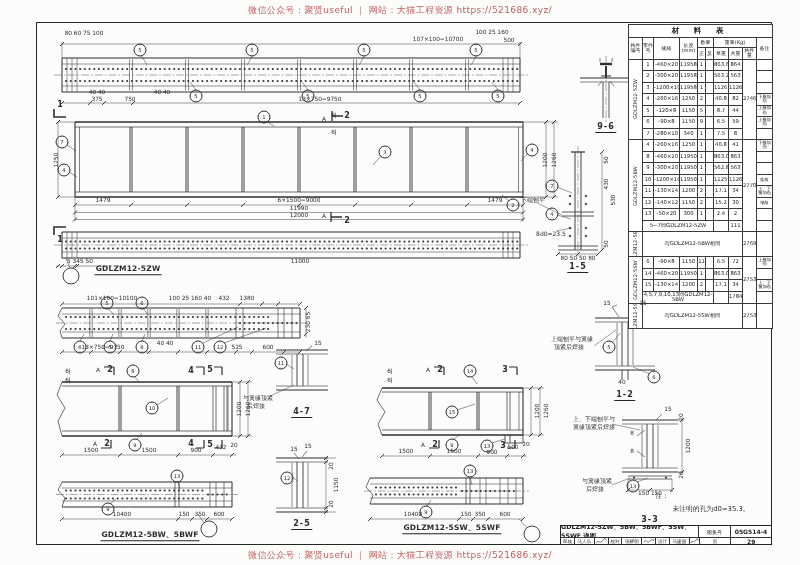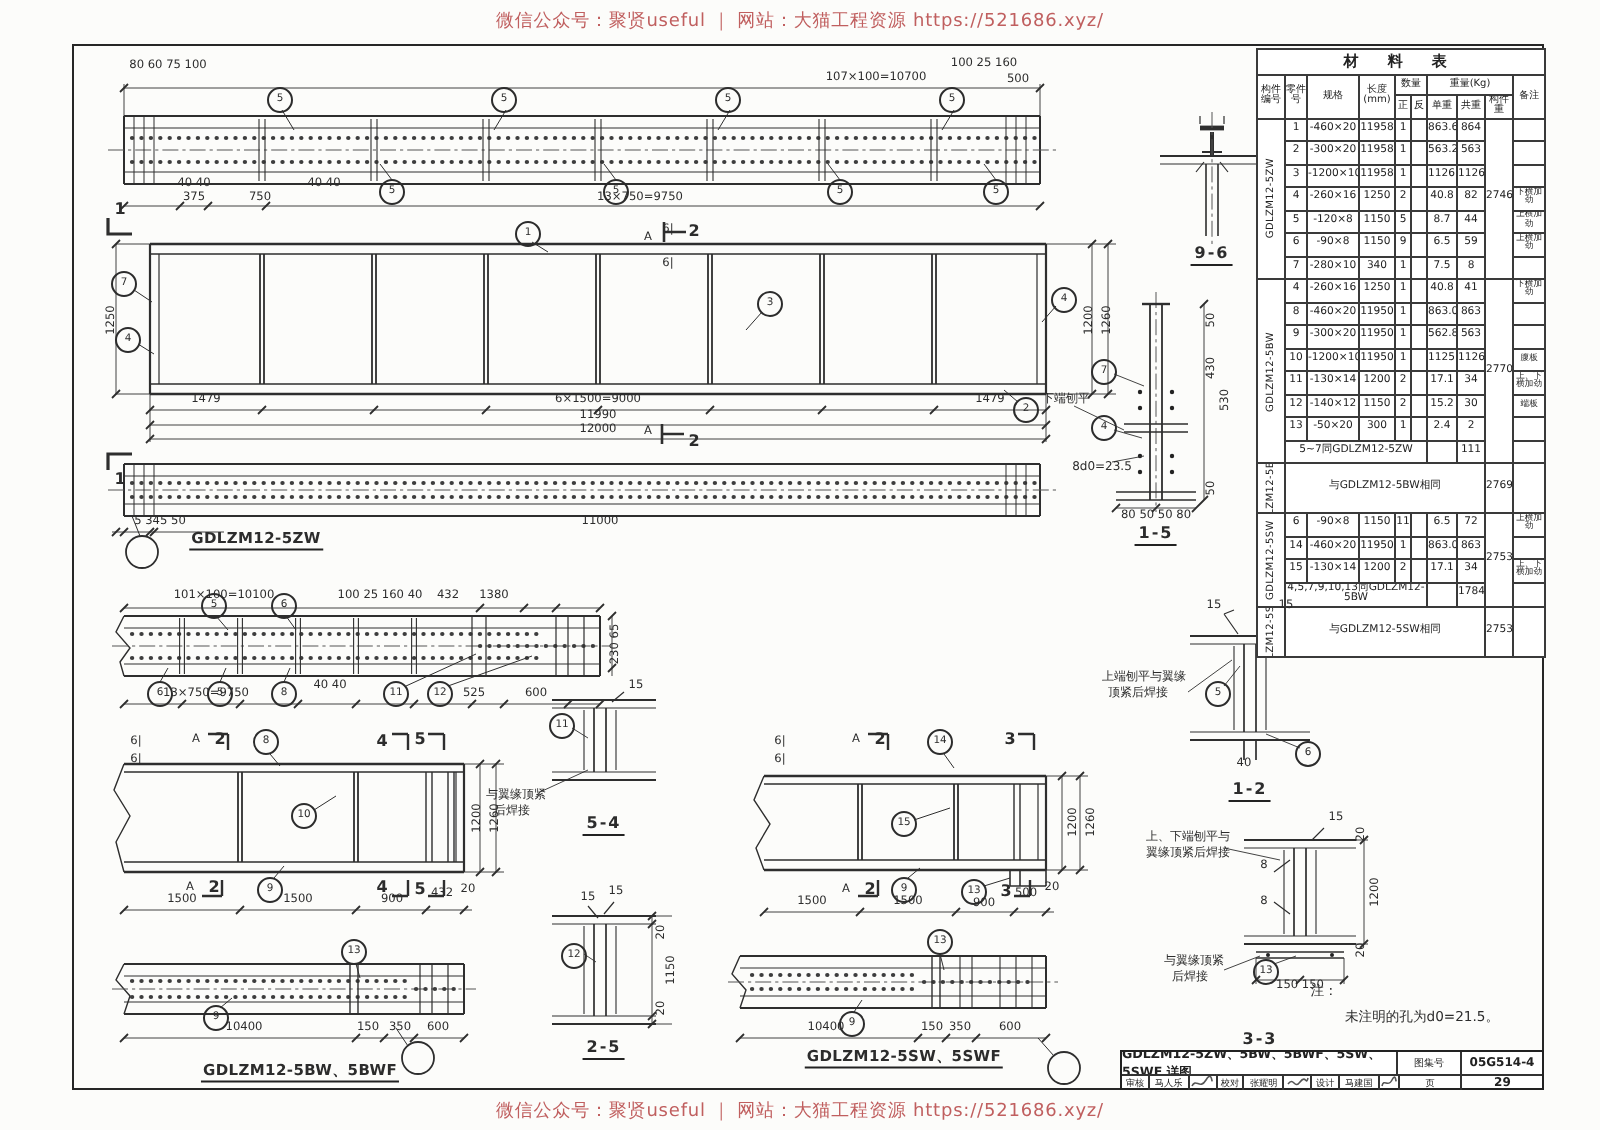--- a/index.html
+++ b/index.html
@@ -597,23 +597,23 @@
     <span class="ann note" style="left: 594px; top: 427px;">翼缘顶紧后焊接</span>
     <span class="ann dim" style="left: 632px; top: 434px;">8</span>
     <span class="ann dim" style="left: 632px; top: 452px;">8</span>
     <span class="ann dimv" style="left: 689px; top: 446px;">1200</span>
     <span class="ann dimv" style="left: 682px; top: 417px;">20</span>
     <span class="ann dimv" style="left: 682px; top: 475px;">20</span>
     <span class="ann note" style="left: 597px; top: 481px;">与翼缘顶紧</span>
     <span class="ann note" style="left: 595px; top: 489px;">后焊接</span>
     <span class="ann circ" style="left: 633px; top: 486px;">13</span>
     <span class="ann dim" style="left: 650px; top: 494px;">150 150</span>
-    <span class="ann sec" style="left: 630px; top: 521px; text-align: right;">3-3</span>
+    <span class="ann sec" style="left: 650px; top: 521px; text-align: right;">3-3</span>
     <span class="ann note2" style="left: 662px; top: 496px;">注：</span>
-    <span class="ann note2" style="left: 711px; top: 509px;">未注明的孔为d0=21.5。</span>
+    <span class="ann note2" style="left: 711px; top: 509px;">未注明的孔为d0=35.3。</span>
     <span class="ann dim" style="left: 112px; top: 299px;">101×100=10100</span>
     <span class="ann dim" style="left: 190px; top: 299px;">100 25 160 40</span>
     <span class="ann dim" style="left: 224px; top: 299px;">432</span>
     <span class="ann dim" style="left: 247px; top: 299px;">1380</span>
     <span class="ann dimv" style="left: 309px; top: 322px;">230 65</span>
     <span class="ann dim" style="left: 103px; top: 348px;">13×750=9750</span>
     <span class="ann dim" style="left: 165px; top: 344px;">40 40</span>
     <span class="ann dim" style="left: 237px; top: 348px;">525</span>
     <span class="ann dim" style="left: 268px; top: 348px;">600</span>
     <span class="ann circ" style="left: 107px; top: 303px;">5</span>
@@ -647,21 +647,21 @@
     <span class="ann circ" style="left: 108px; top: 509px;">9</span>
     <span class="ann dim" style="left: 122px; top: 515px;">10400</span>
     <span class="ann dim" style="left: 184px; top: 515px;">150</span>
     <span class="ann dim" style="left: 200px; top: 515px;">350</span>
     <span class="ann dim" style="left: 219px; top: 515px;">600</span>
     <span class="ann label" style="left: 150px; top: 536px;">GDLZM12-5BW、5BWF</span>
     <span class="ann dim" style="left: 318px; top: 344px;">15</span>
     <span class="ann circ" style="left: 281px; top: 363px;">11</span>
     <span class="ann note" style="left: 258px; top: 398px;">与翼缘顶紧</span>
     <span class="ann note" style="left: 256px; top: 406px;">后焊接</span>
-    <span class="ann sec" style="left: 302px; top: 413px;">5-4</span>
+    <span class="ann sec" style="left: 302px; top: 413px;">4-7</span>
     <span class="ann dim" style="left: 294px; top: 450px;">15</span>
     <span class="ann dim" style="left: 308px; top: 447px;">15</span>
     <span class="ann circ" style="left: 287px; top: 478px;">12</span>
     <span class="ann dimv" style="left: 337px; top: 485px;">1150</span>
     <span class="ann dimv" style="left: 332px; top: 466px;">20</span>
     <span class="ann dimv" style="left: 332px; top: 504px;">20</span>
     <span class="ann sec" style="left: 302px; top: 525px;">2-5</span>
     <span class="ann dim" style="left: 390px; top: 372px;">6|</span>
     <span class="ann dim" style="left: 390px; top: 381px;">6|</span>
     <span class="ann dim" style="left: 428px; top: 371px;">A</span>

